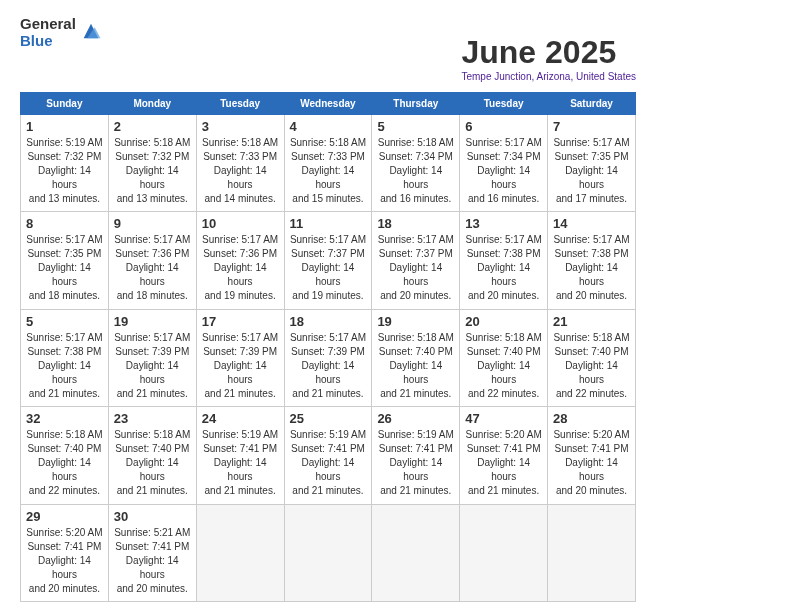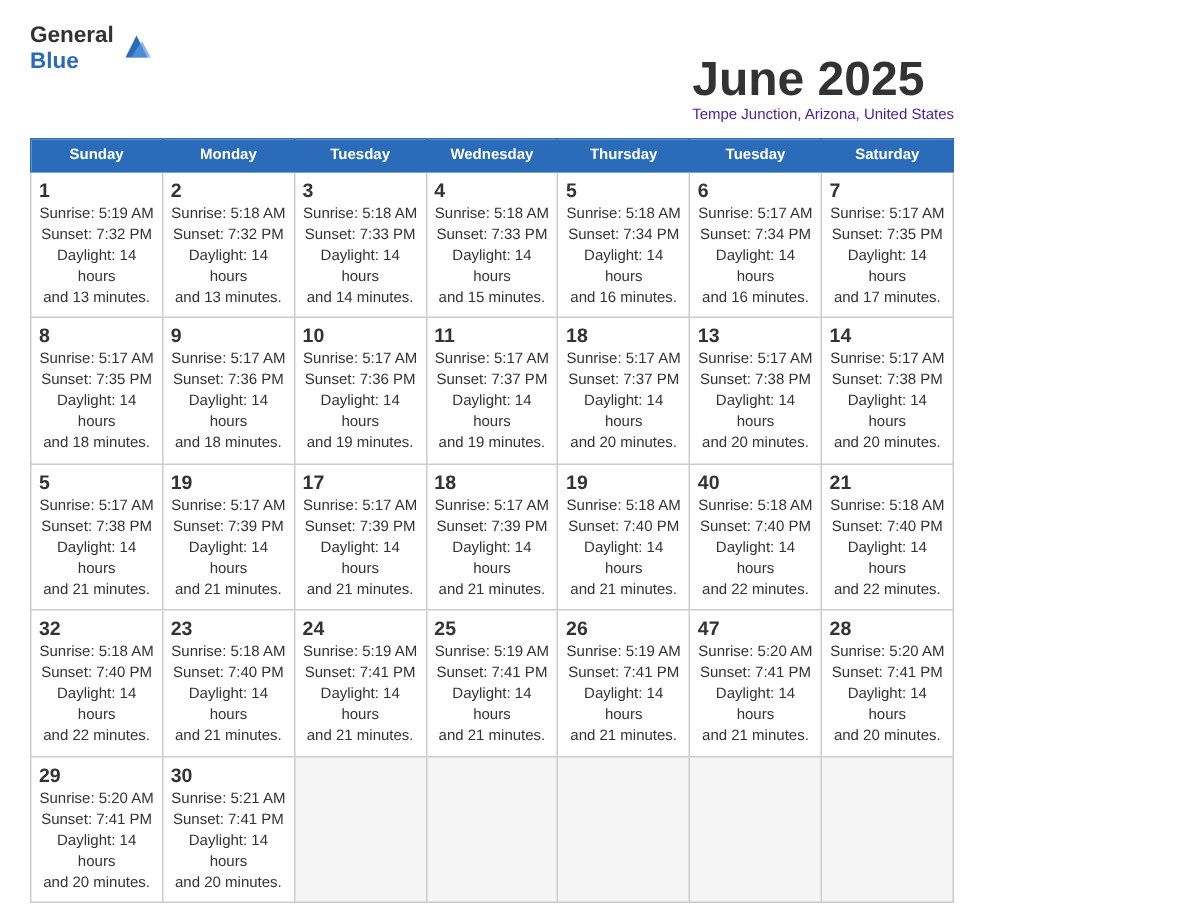--- a/index.html
+++ b/index.html
@@ -213,21 +213,21 @@
           </td>
           <td>
             <span class="day-num">18</span>
             <div class="cell-text">Sunrise: 5:17 AM<br>Sunset: 7:39 PM<br>Daylight: 14 hours<br>and 21 minutes.</div>
           </td>
           <td>
             <span class="day-num">19</span>
             <div class="cell-text">Sunrise: 5:18 AM<br>Sunset: 7:40 PM<br>Daylight: 14 hours<br>and 21 minutes.</div>
           </td>
           <td>
-            <span class="day-num">40</span>
+            <span class="day-num">20</span>
             <div class="cell-text">Sunrise: 5:18 AM<br>Sunset: 7:40 PM<br>Daylight: 14 hours<br>and 22 minutes.</div>
           </td>
           <td>
             <span class="day-num">21</span>
             <div class="cell-text">Sunrise: 5:18 AM<br>Sunset: 7:40 PM<br>Daylight: 14 hours<br>and 22 minutes.</div>
           </td>
         </tr>
         <tr>
           <td>
             <span class="day-num">32</span>

